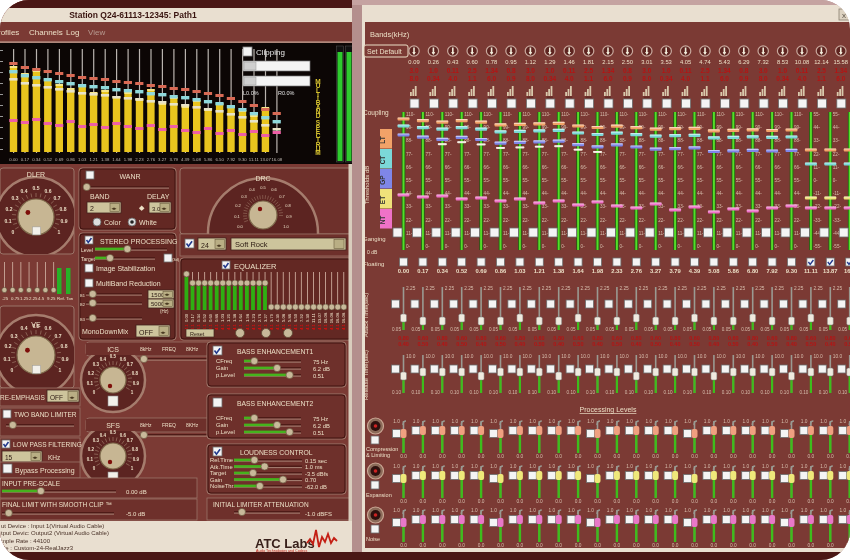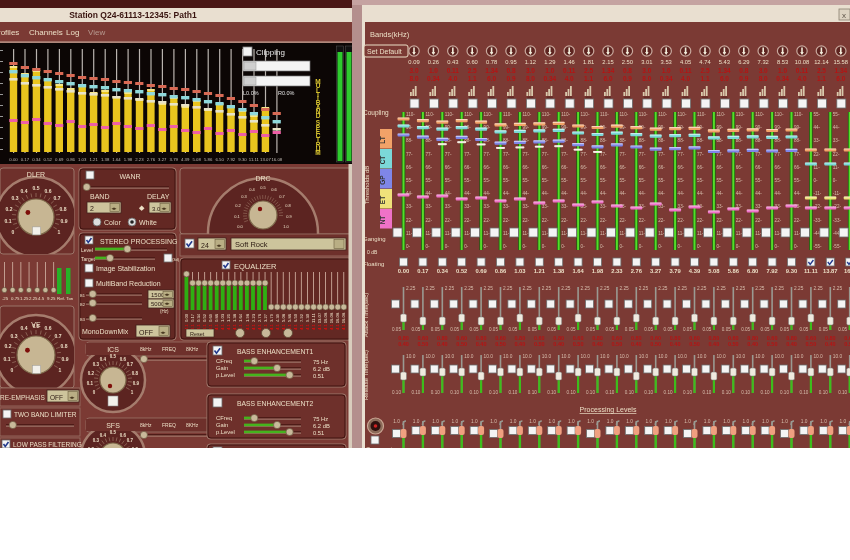--- a/index.html
+++ b/index.html
@@ -1,15 +1,15 @@
 <!DOCTYPE html>
 <html><head><meta charset="utf-8"><style>
 html,body{margin:0;padding:0;}
-#page{position:relative;width:850px;height:448px;background:#b48f8d;overflow:hidden;
-  font-family:"Liberation Sans", sans-serif;}
+#page{position:relative;width:850px;height:560px;background:#b48f8d;overflow:hidden;
+  font-family:"Liberation Sans", sans-serif;border-radius:29px;}
 svg text{font-family:"Liberation Sans", sans-serif;}
 </style></head><body>
 <div id="page">
 <svg width="352" height="552" viewBox="0 0 352 552" style="position:absolute;left:0;top:0">
       <rect x="0" y="0" width="352" height="552" fill="#7b3a34"></rect>
       <rect x="0" y="0" width="352" height="8" fill="#4a1715"></rect>
       <rect x="0" y="8" width="352" height="14" fill="#e9dfd0"></rect>
       <text x="133" y="18" font-size="8.5" font-weight="bold" fill="#3a1410" text-anchor="middle">Station Q24-61113-12345: Path1</text>
       <rect x="0" y="22" width="352" height="21" fill="#7b3a34"></rect>
       <text x="-2" y="35" font-size="8" fill="#ecdfc6">rofiles</text>

